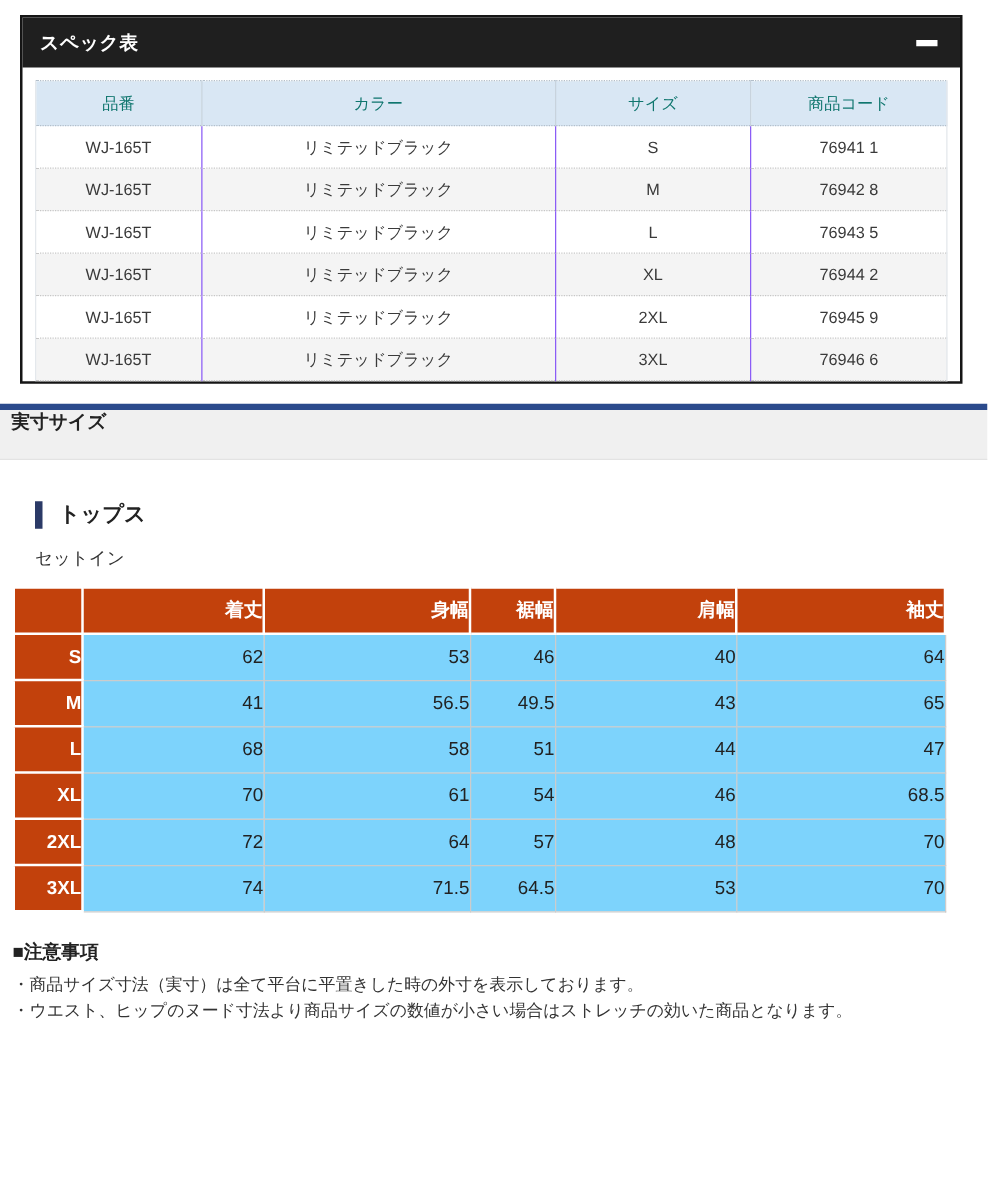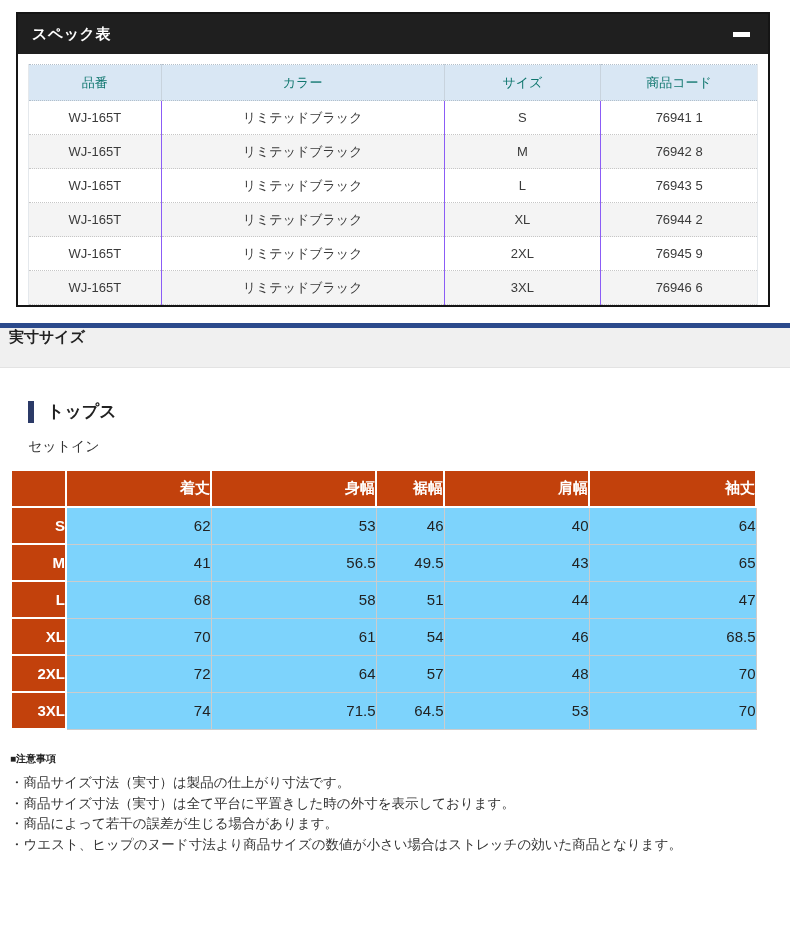--- a/index.html
+++ b/index.html
@@ -96,21 +96,21 @@
   }
   .size-table td.val {
     background: #7dd3fc; color: #222;
     height: 37px; text-align: right;
     border: 1px solid #cccccc;
     margin-left: 16px;
   }
 
   
   .notes { margin: 22px 0 0 10px; }
-  .notes-title { font-size: 10px; font-weight: bold; color: #222; margin-bottom: 7px; }
+  .notes-title { font-size: 15px; font-weight: bold; color: #222; margin-bottom: 7px; }
   .note-item { font-size: 13.5px; color: #333; line-height: 20.5px; }
 </style>
 </head>
 <body>
 
 <div class="spec-panel">
   <div class="spec-header">
     <span class="spec-title">スペック表</span>
     <span class="minus-icon"></span>
   </div>
@@ -249,17 +249,15 @@
       <td class="val">71.5</td>
       <td class="val">64.5</td>
       <td class="val">53</td>
       <td class="val">70</td>
     </tr>
   </tbody>
 </table>
 
 <div class="notes">
   <div class="notes-title">■注意事項</div>
-  <div class="note-item">・商品サイズ寸法（実寸）は製品の仕上がり寸法です。</div>
   <div class="note-item">・商品サイズ寸法（実寸）は全て平台に平置きした時の外寸を表示しております。</div>
-  <div class="note-item">・商品によって若干の誤差が生じる場合があります。</div>
   <div class="note-item">・ウエスト、ヒップのヌード寸法より商品サイズの数値が小さい場合はストレッチの効いた商品となります。</div>
 </div>
 
 </body></html>

